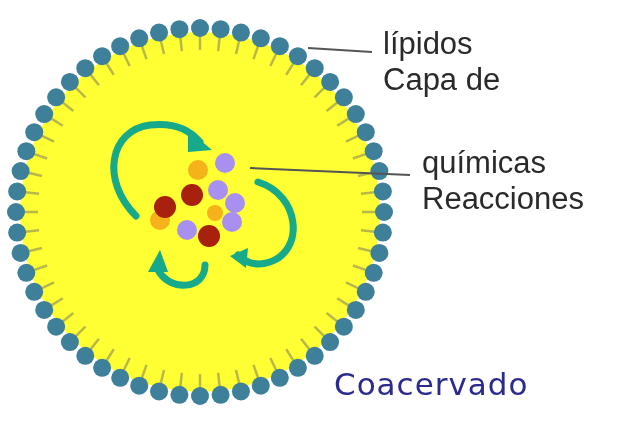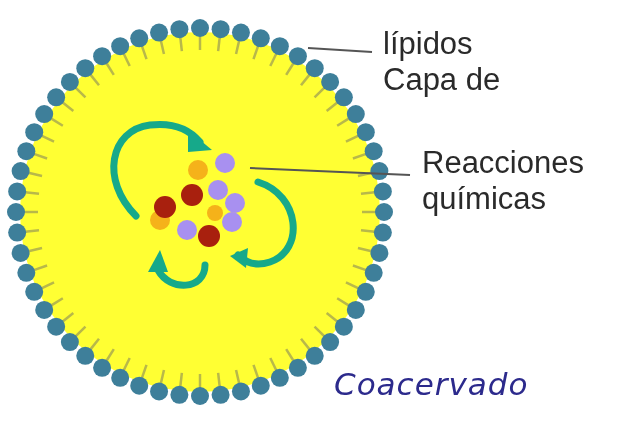--- a/index.html
+++ b/index.html
@@ -9,21 +9,20 @@
     position: absolute;
     font-family: "Liberation Sans", sans-serif;
     color: #2a2a2a;
     font-size: 31px;
     line-height: 36px;
     white-space: nowrap;
   }
   .title {
     position: absolute;
     font-family: "DejaVu Sans", sans-serif;
-    font-style: italic;
     color: #2c2a8c;
     font-size: 31px;
     line-height: 36px;
     white-space: nowrap;
     letter-spacing: 1px;
   }
 </style>
 </head>
 <body>
 
@@ -181,17 +180,17 @@
     <line x1="250" y1="168" x2="410" y2="175"></line>
   </g>
 </svg>
 
 <div class="label" style="left:383px; top:26px;">
   <div>lípidos</div>
   <div>Capa de</div>
 </div>
 
 <div class="label" style="left:422px; top:145px;">
+  <div>químicas</div>
   <div>Reacciones</div>
-  <div>químicas</div>
 </div>
 
 <div class="title" style="left:334px; top:366px;">Coacervado</div>
 
 </body></html>

